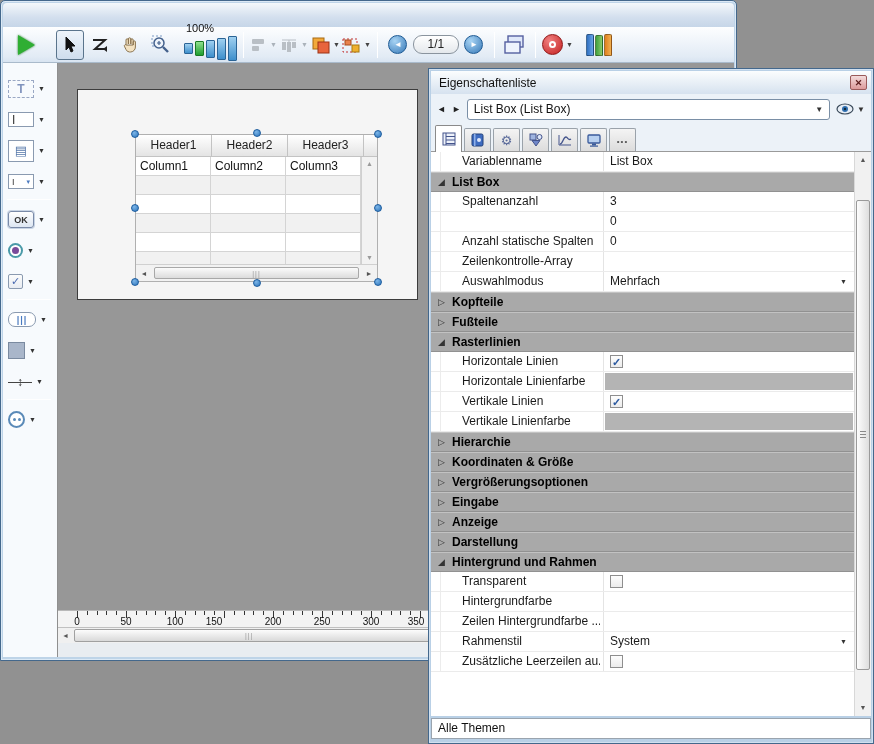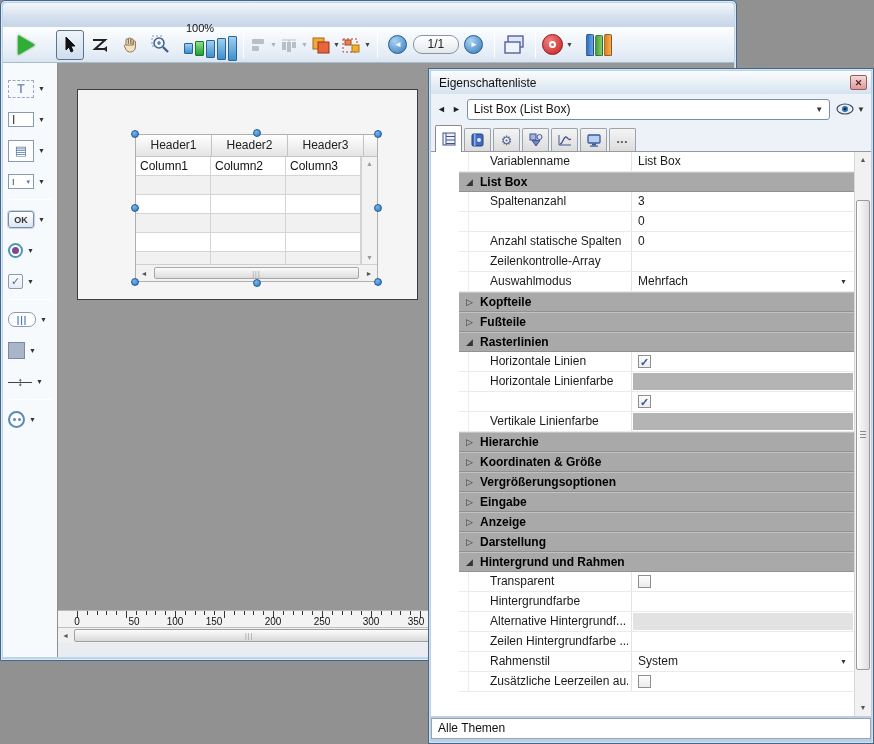--- a/index.html
+++ b/index.html
@@ -117,21 +117,21 @@
   .pw-eye { margin-left:6px; display:flex; align-items:center; gap:3px; }
   .pw-tabs { position:absolute; left:2px; top:55px; right:2px; height:28px; background:#ecf2f8;
     border-bottom:1px solid #9a9a9a; display:flex; align-items:flex-end; padding-left:4px; }
   .pw-tab { width:27px; height:23px; border:1px solid #9aa2aa; border-bottom:none; border-radius:2px 2px 0 0;
     background:linear-gradient(#f4f4f4,#dcdcdc); margin-right:2px; display:flex; align-items:center; justify-content:center;
     font-size:11px; color:#4a5a8a; }
   .pw-tab.selected { height:27px; background:#fff; border-color:#8a8a8a; position:relative; top:1px; }
 
   .pw-grid { position:absolute; left:2px; top:83px; right:2px; height:564px; background:#fff; overflow:hidden; }
   .pg-rows { position:absolute; left:0; top:0; right:17px; }
-  .pg-row { height:20px; position:relative;margin-left:28px; }
+  .pg-row { height:20px; position:relative; }
   .pg-row.prop { border-bottom:1px solid #ebebeb; }
   .pg-row.prop::before { content:""; position:absolute; left:9px; top:0; bottom:0; width:1px; background:#ececec; }
   .pg-row.prop::after { content:""; position:absolute; left:172px; top:0; bottom:0; width:1px; background:#e4e4e4; }
   .pg-label { position:absolute; left:31px; top:0; width:138px; line-height:19px; color:#1a1a1a;
     white-space:nowrap; overflow:hidden; }
   .pg-value { position:absolute; left:179px; top:0; right:8px; line-height:19px; color:#1a1a1a; }
   .pg-caret { position:absolute; right:7px; top:6px; font-size:7px; color:#333; }
   .pg-check { position:absolute; left:179px; top:3px; width:13px; height:13px; border:1px solid #8e8e8e;
     background:linear-gradient(#fdfdfd,#ececec); font-size:11px; line-height:12px; text-align:center; color:#2c5aa0; font-weight:bold; }
   .pg-colorbox { position:absolute; left:174px; top:1px; right:1px; bottom:1px; }
@@ -387,21 +387,21 @@
         </div>
       </div>
       <div class="ruler">
           <div class="tick major" style="left: 19px;"></div>
           <div class="tick-label" style="left: 19px;">0</div>
           <div class="tick minor" style="left: 28.8px;"></div>
           <div class="tick minor" style="left: 38.6px;"></div>
           <div class="tick minor" style="left: 48.4px;"></div>
           <div class="tick minor" style="left: 58.2px;"></div>
           <div class="tick major" style="left: 68px;"></div>
-          <div class="tick-label" style="left: 76px;">50</div>
+          <div class="tick-label" style="left: 68px;">50</div>
           <div class="tick minor" style="left: 77.8px;"></div>
           <div class="tick minor" style="left: 87.6px;"></div>
           <div class="tick minor" style="left: 97.4px;"></div>
           <div class="tick minor" style="left: 107.2px;"></div>
           <div class="tick major" style="left: 117px;"></div>
           <div class="tick-label" style="left: 117px;">100</div>
           <div class="tick minor" style="left: 126.8px;"></div>
           <div class="tick minor" style="left: 136.6px;"></div>
           <div class="tick minor" style="left: 146.4px;"></div>
           <div class="tick minor" style="left: 156.2px;"></div>
@@ -570,20 +570,21 @@
         </div>
         <div class="pg-row prop">
           <div class="pg-label">Horizontale Linien</div>
           <div class="pg-check">✓</div>
         </div>
         <div class="pg-row prop">
           <div class="pg-label">Horizontale Linienfarbe</div>
           <div class="pg-colorbox" style="background: rgb(180, 180, 180);"></div>
         </div>
         <div class="pg-row prop">
+          <div class="pg-label">Vertikale Linien</div>
           <div class="pg-check">✓</div>
         </div>
         <div class="pg-row prop">
           <div class="pg-label">Vertikale Linienfarbe</div>
           <div class="pg-colorbox" style="background: rgb(180, 180, 180);"></div>
         </div>
         <div class="pg-row section">
           <span class="pg-expander">▷</span>
           <span class="pg-sec-label">Hierarchie</span>
         </div>
@@ -611,24 +612,20 @@
           <span class="pg-expander">◢</span>
           <span class="pg-sec-label">Hintergrund und Rahmen</span>
         </div>
         <div class="pg-row prop">
           <div class="pg-label">Transparent</div>
           <div class="pg-check"></div>
         </div>
         <div class="pg-row prop">
           <div class="pg-label">Hintergrundfarbe</div>
           <div class="pg-value"></div>
-        </div>
-        <div class="pg-row prop">
-          <div class="pg-label">Alternative Hintergrundf...</div>
-          <div class="pg-colorbox" style="background: rgb(226, 226, 226);"></div>
         </div>
         <div class="pg-row prop">
           <div class="pg-label">Zeilen Hintergrundfarbe ...</div>
           <div class="pg-value"></div>
         </div>
         <div class="pg-row prop">
           <div class="pg-label">Rahmenstil</div>
           <div class="pg-value">System</div>
           <span class="pg-caret">▼</span>
         </div>

